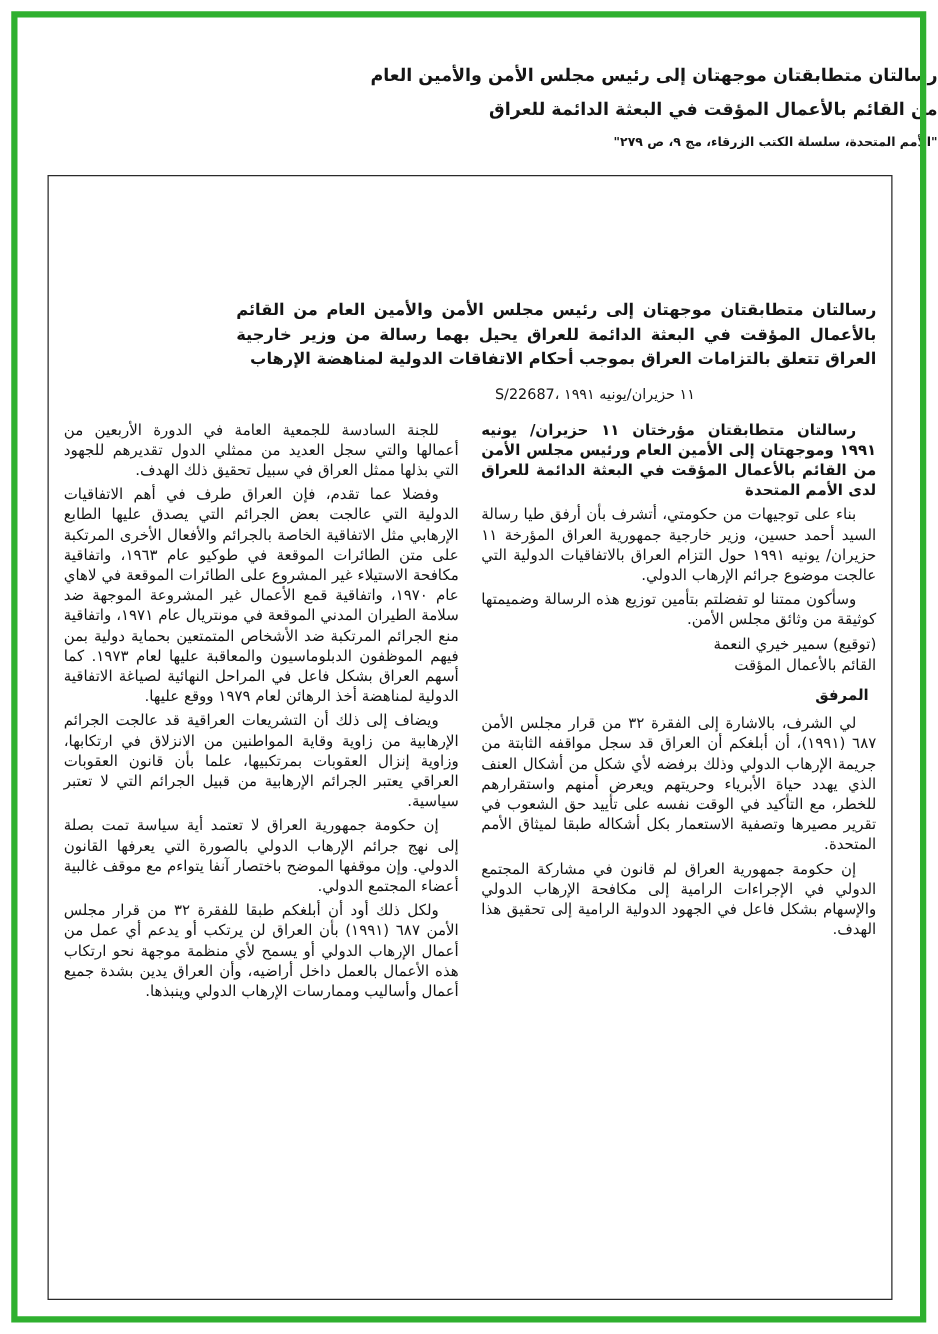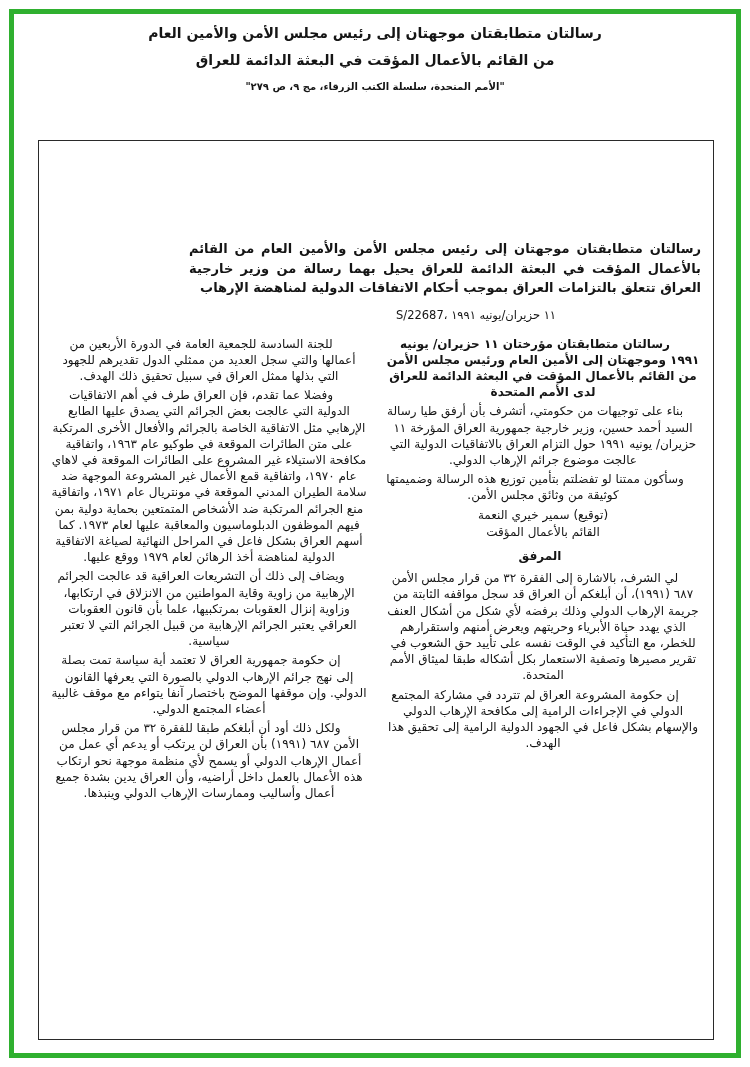--- a/index.html
+++ b/index.html
@@ -12,22 +12,22 @@
     overflow: hidden;
   }
   .green-frame {
     position: absolute;
     top: 9px; left: 9px; right: 9px; bottom: 9px;
     border: 5px solid #2fb02f;
     pointer-events: none;
   }
   .doc-header {
     direction: rtl;
-    text-align: center;
-    padding-top: 20px;
+    text-align: right;
+    padding-top: 48px;
   }
   .header-line {
     font-weight: bold;
     font-size: 14px;
     line-height: 27px;
   }
   .source-note {
     font-weight: bold;
     font-size: 10px;
     margin-top: 7px;
@@ -62,21 +62,20 @@
   }
   .col {
     flex: 1 1 0;
     font-size: 12px;
     line-height: 16.2px;
     text-align: justify;
   }
   .col p {
     margin: 0 0 3px 0;
     text-indent: 16px;
-    text-align: center;
   }
   .col p.bold { font-weight: bold; }
   .sig-line {
     text-indent: 0 !important;
     text-align: right;
     margin-bottom: 1px !important;
   }
   .sig-name  { margin-right: 60px; }
   .sig-title { margin-right: 38px; }
   .annex-heading {
@@ -108,21 +107,21 @@
     <div class="columns">
 
       <div class="col">
         <p class="bold">رسالتان متطابقتان مؤرختان ١١ حزيران/ يونيه ١٩٩١ وموجهتان إلى الأمين العام ورئيس مجلس الأمن من القائم بالأعمال المؤقت في البعثة الدائمة للعراق لدى الأمم المتحدة</p>
         <p>بناء على توجيهات من حكومتي، أتشرف بأن أرفق طيا رسالة السيد أحمد حسين، وزير خارجية جمهورية العراق المؤرخة ١١ حزيران/ يونيه ١٩٩١ حول التزام العراق بالاتفاقيات الدولية التي عالجت موضوع جرائم الإرهاب الدولي.</p>
         <p>وسأكون ممتنا لو تفضلتم بتأمين توزيع هذه الرسالة وضميمتها كوثيقة من وثائق مجلس الأمن.</p>
         <p class="sig-line sig-name">(توقيع) سمير خيري النعمة</p>
         <p class="sig-line sig-title">القائم بالأعمال المؤقت</p>
         <p class="annex-heading">المرفق</p>
         <p>لي الشرف، بالاشارة إلى الفقرة ٣٢ من قرار مجلس الأمن ٦٨٧ (١٩٩١)، أن أبلغكم أن العراق قد سجل مواقفه الثابتة من جريمة الإرهاب الدولي وذلك برفضه لأي شكل من أشكال العنف الذي يهدد حياة الأبرياء وحريتهم ويعرض أمنهم واستقرارهم للخطر، مع التأكيد في الوقت نفسه على تأييد حق الشعوب في تقرير مصيرها وتصفية الاستعمار بكل أشكاله طبقا لميثاق الأمم المتحدة.</p>
-        <p>إن حكومة المشروعة العراق لم تتردد في مشاركة المجتمع الدولي في الإجراءات الرامية إلى مكافحة الإرهاب الدولي والإسهام بشكل فاعل في الجهود الدولية الرامية إلى تحقيق هذا الهدف.</p>
+        <p>إن حكومة جمهورية العراق لم قانون في مشاركة المجتمع الدولي في الإجراءات الرامية إلى مكافحة الإرهاب الدولي والإسهام بشكل فاعل في الجهود الدولية الرامية إلى تحقيق هذا الهدف.</p>
       </div>
 
       <div class="col">
         <p>للجنة السادسة للجمعية العامة في الدورة الأربعين من أعمالها والتي سجل العديد من ممثلي الدول تقديرهم للجهود التي بذلها ممثل العراق في سبيل تحقيق ذلك الهدف.</p>
         <p>وفضلا عما تقدم، فإن العراق طرف في أهم الاتفاقيات الدولية التي عالجت بعض الجرائم التي يصدق عليها الطابع الإرهابي مثل الاتفاقية الخاصة بالجرائم والأفعال الأخرى المرتكبة على متن الطائرات الموقعة في طوكيو عام ١٩٦٣، واتفاقية مكافحة الاستيلاء غير المشروع على الطائرات الموقعة في لاهاي عام ١٩٧٠، واتفاقية قمع الأعمال غير المشروعة الموجهة ضد سلامة الطيران المدني الموقعة في مونتريال عام ١٩٧١، واتفاقية منع الجرائم المرتكبة ضد الأشخاص المتمتعين بحماية دولية بمن فيهم الموظفون الدبلوماسيون والمعاقبة عليها لعام ١٩٧٣. كما أسهم العراق بشكل فاعل في المراحل النهائية لصياغة الاتفاقية الدولية لمناهضة أخذ الرهائن لعام ١٩٧٩ ووقع عليها.</p>
         <p>ويضاف إلى ذلك أن التشريعات العراقية قد عالجت الجرائم الإرهابية من زاوية وقاية المواطنين من الانزلاق في ارتكابها، وزاوية إنزال العقوبات بمرتكبيها، علما بأن قانون العقوبات العراقي يعتبر الجرائم الإرهابية من قبيل الجرائم التي لا تعتبر سياسية.</p>
         <p>إن حكومة جمهورية العراق لا تعتمد أية سياسة تمت بصلة إلى نهج جرائم الإرهاب الدولي بالصورة التي يعرفها القانون الدولي. وإن موقفها الموضح باختصار آنفا يتواءم مع موقف غالبية أعضاء المجتمع الدولي.</p>
         <p>ولكل ذلك أود أن أبلغكم طبقا للفقرة ٣٢ من قرار مجلس الأمن ٦٨٧ (١٩٩١) بأن العراق لن يرتكب أو يدعم أي عمل من أعمال الإرهاب الدولي أو يسمح لأي منظمة موجهة نحو ارتكاب هذه الأعمال بالعمل داخل أراضيه، وأن العراق يدين بشدة جميع أعمال وأساليب وممارسات الإرهاب الدولي وينبذها.</p>
       </div>
 

